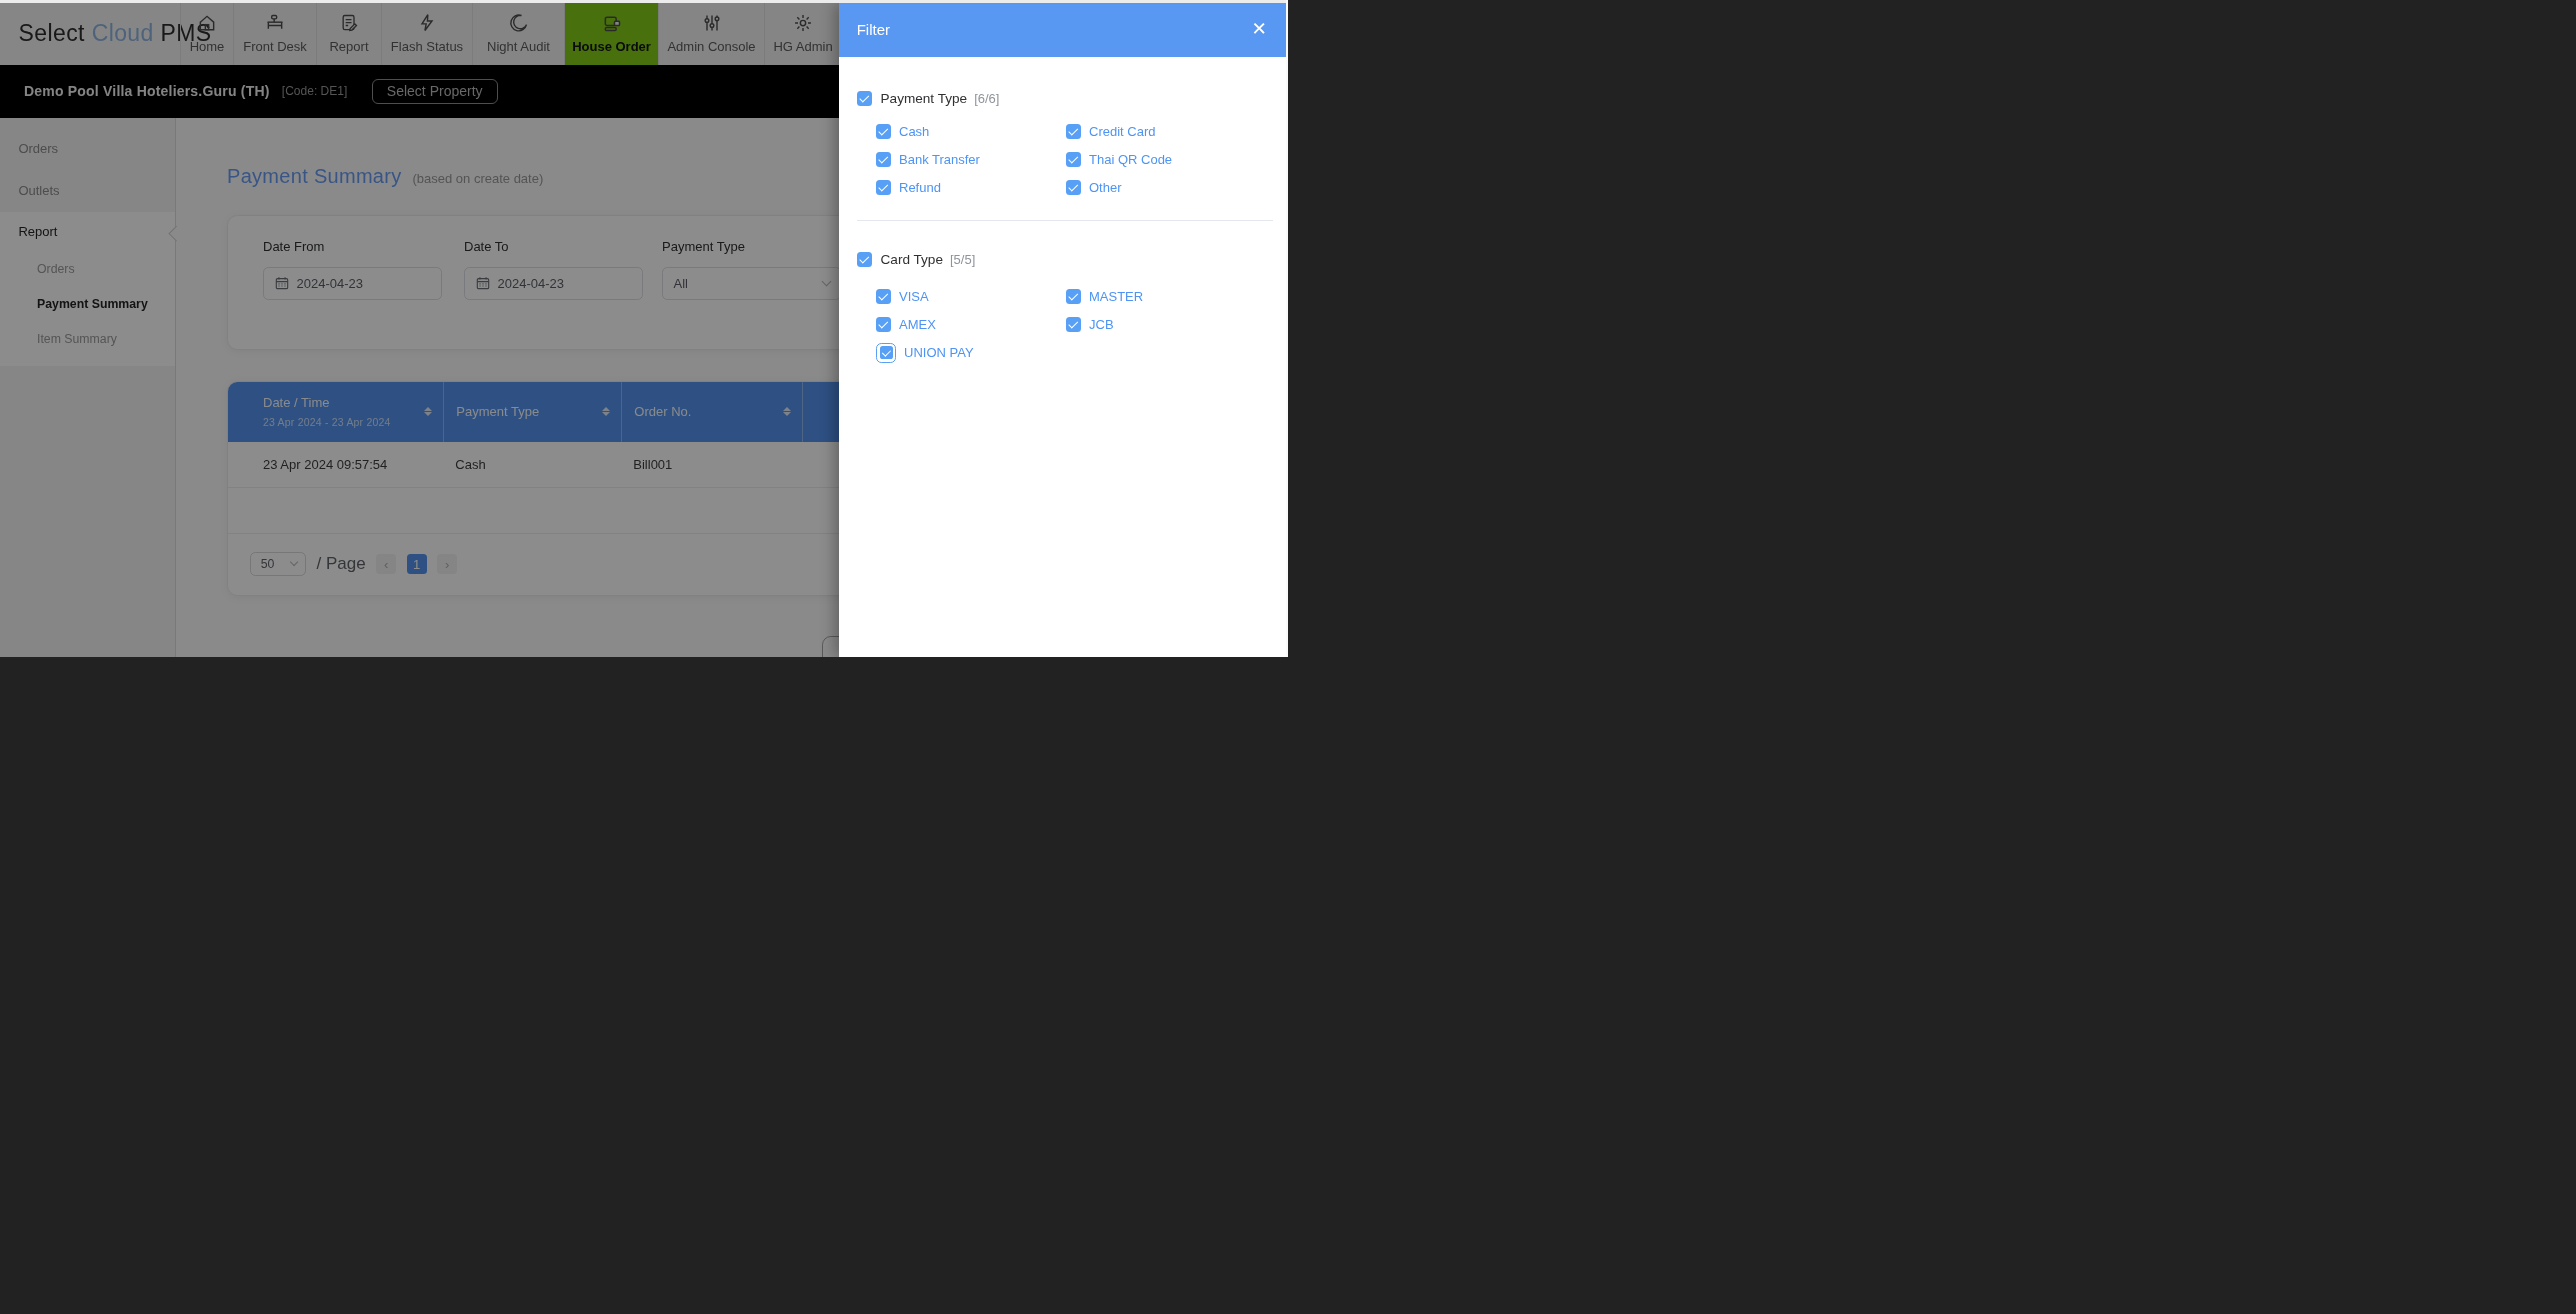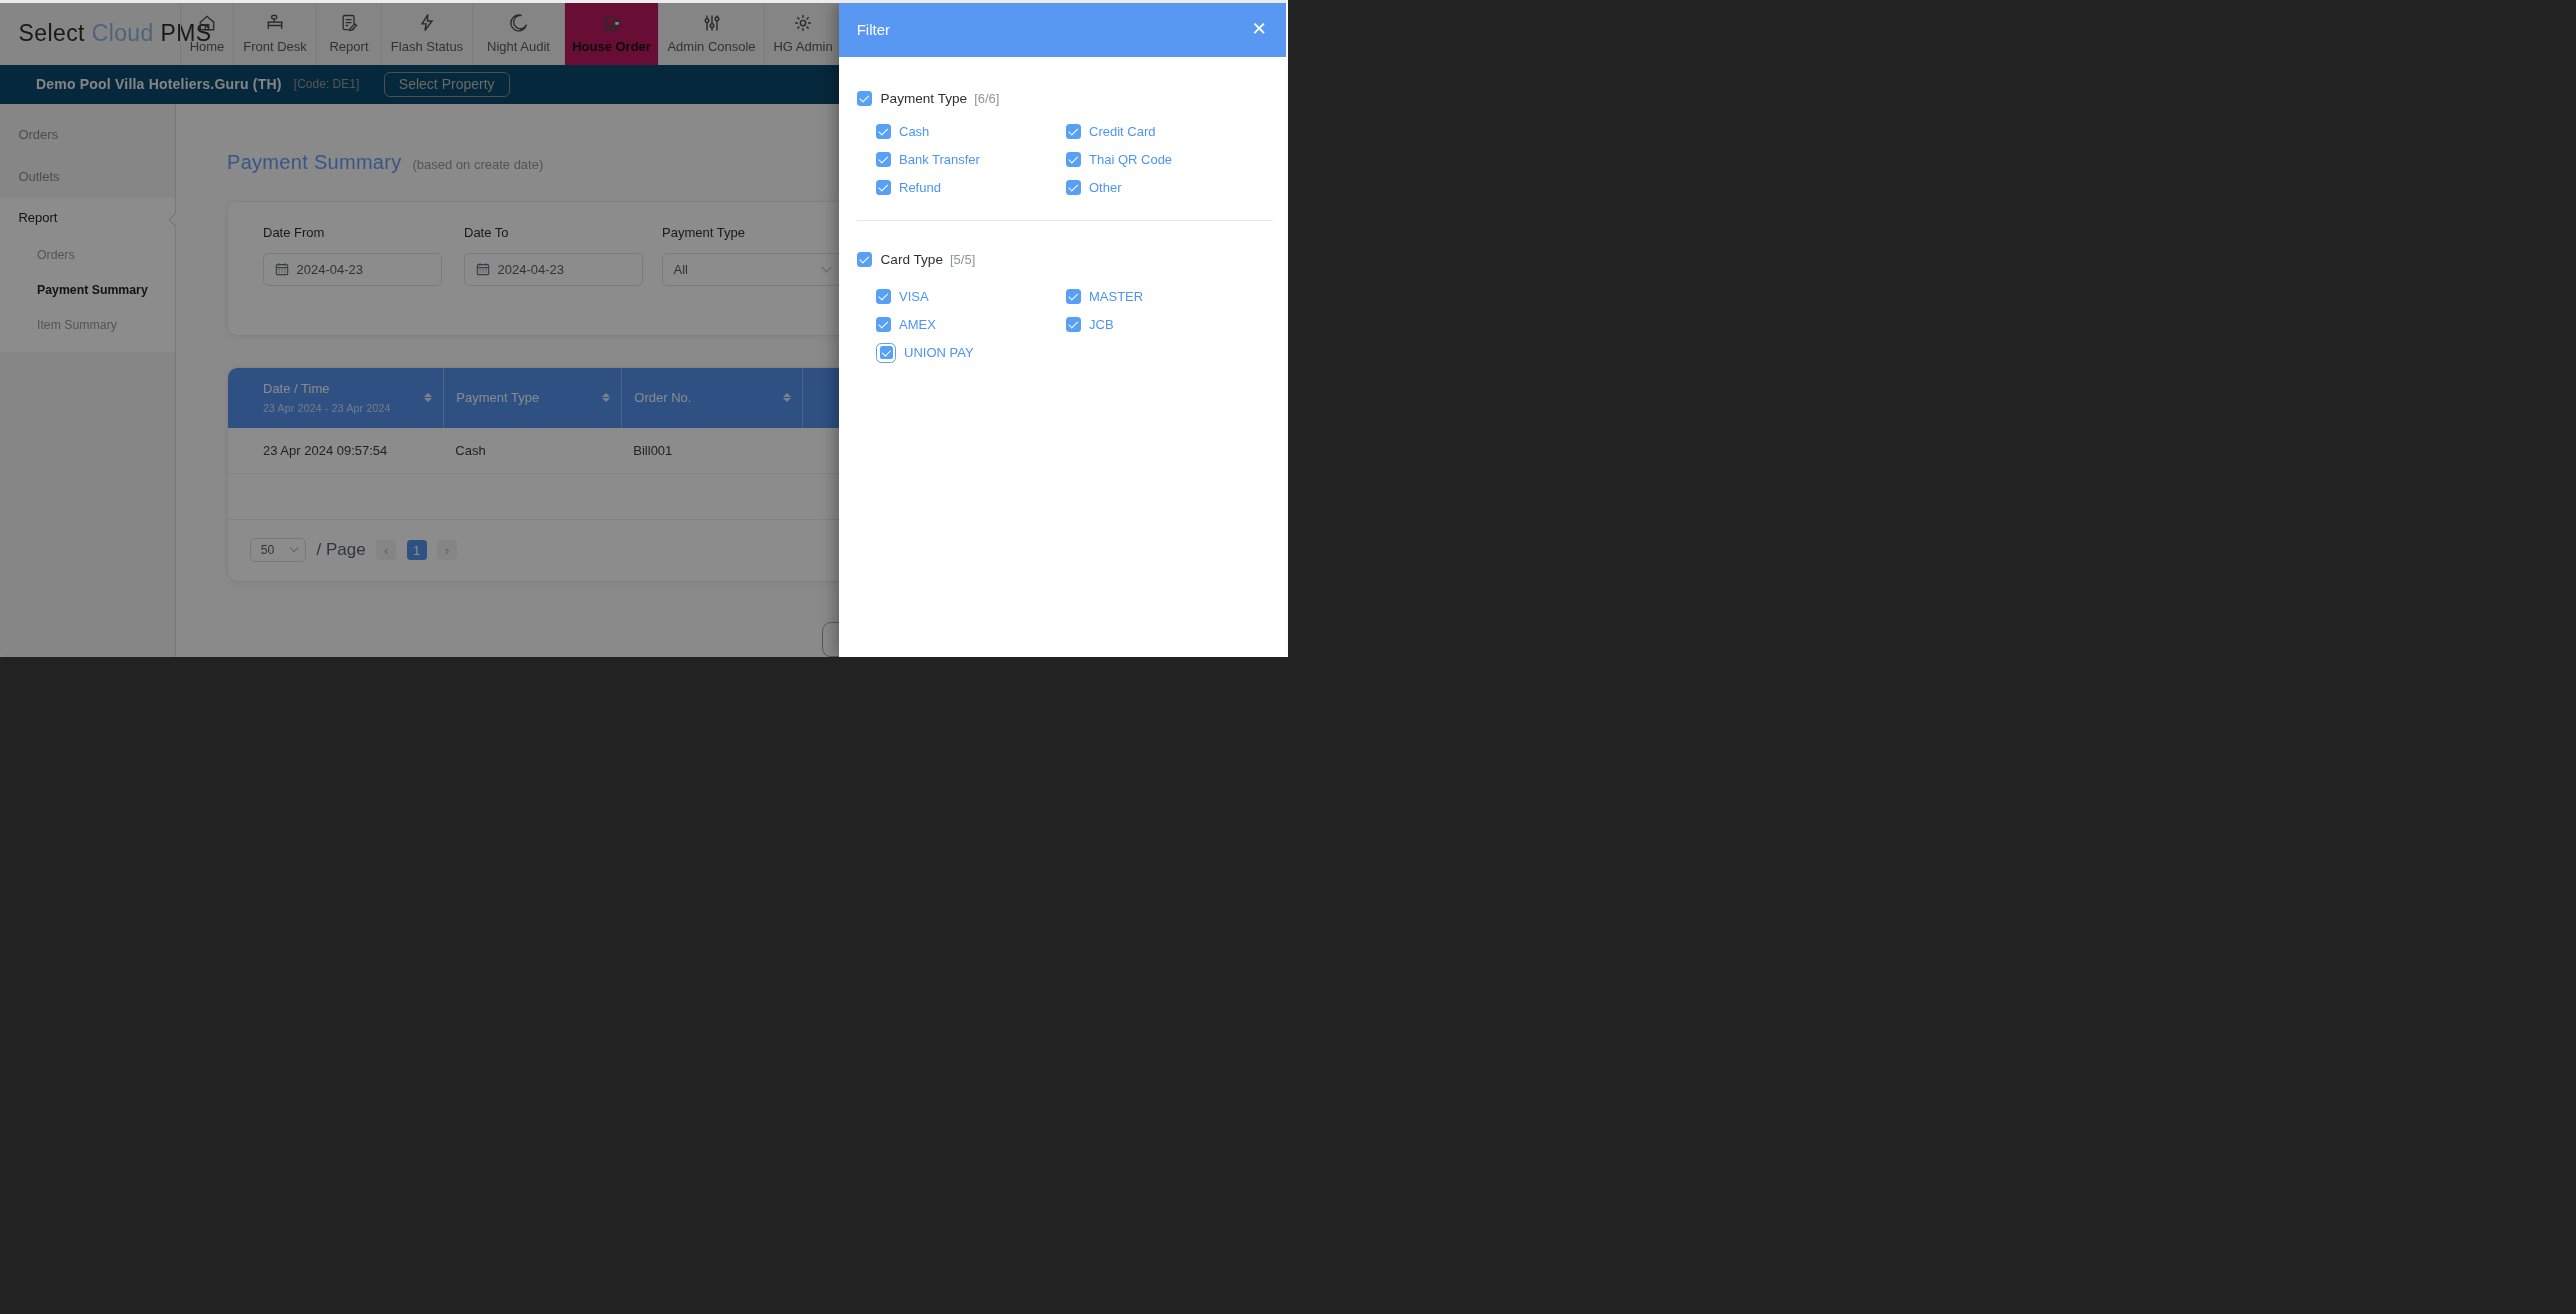--- a/index.html
+++ b/index.html
@@ -9,26 +9,26 @@
   .app{position:absolute;top:2.6px;left:0;right:0;bottom:0;background:#fbfbfb;}
 
   
   .navbar{height:62px;display:flex;background:#f2f2f2;}
   .logo{width:180px;display:flex;align-items:center;gap:8px;padding-left:10.5px;background:#f5f5f5;cursor:pointer;}
   .logo-text{font-size:23px;font-weight:400;color:#2e2e2e;letter-spacing:0.4px;white-space:nowrap;}
   .logo-text .cloud{color:#8fb5e1;}
   .nav-item{display:flex;flex-direction:column;align-items:center;justify-content:center;gap:6px;
     border-left:0.9px solid #e2e2e2;color:#5c5c5c;font-size:13px;cursor:pointer;}
   .nav-item svg{stroke:#4d4d4d;}
-  .nav-item.active{background:#be185d;color:#141414;font-weight:700;}
+  .nav-item.active{background:#84cc16;color:#141414;font-weight:700;}
   .w-home{width:53px}.w-frontdesk{width:83px}.w-report{width:65px}.w-flash{width:91px}
   .w-night{width:92px}.w-house{width:94px}.w-admin{width:106px}.w-hg{width:77px}
 
   
-  .prop-bar{height:39px;background:#0c4a6e;display:flex;align-items:center;padding-left:36px;}
+  .prop-bar{height:53px;background:#000000;display:flex;align-items:center;padding-left:24px;}
   .prop-name{font-size:14px;font-weight:700;color:#f0f0f0;letter-spacing:0.2px;}
   .prop-code{font-size:12px;color:#9b9b9b;margin-left:12.3px;}
   .prop-select{margin-left:24.6px;padding:3.5px 14px;font-size:14px;color:#bdbdbd;background:transparent;
     border:0.9px solid #8f8f8f;border-radius:6px;cursor:pointer;}
 
   
   .body-row{display:flex;height:557px;}
   .sidebar{position:relative;width:176px;background:#f4f4f4;border-right:0.9px solid #dcdcdc;
     border-bottom-left-radius:12.3px;padding-top:10.5px;flex:none;}
   .side-item{height:42px;line-height:42px;padding-left:18.4px;font-size:13px;color:#8c8c8c;cursor:pointer;}

